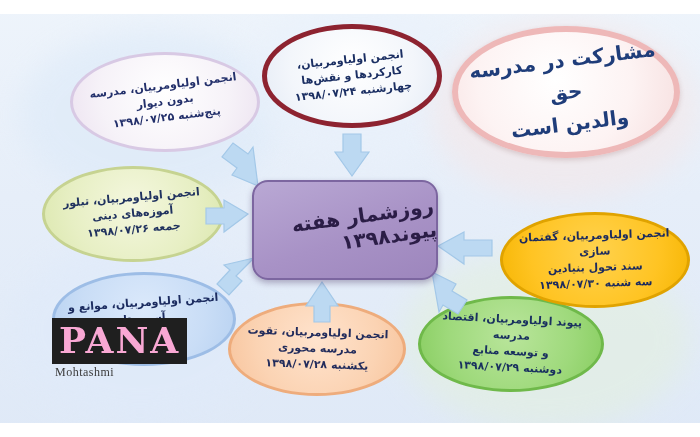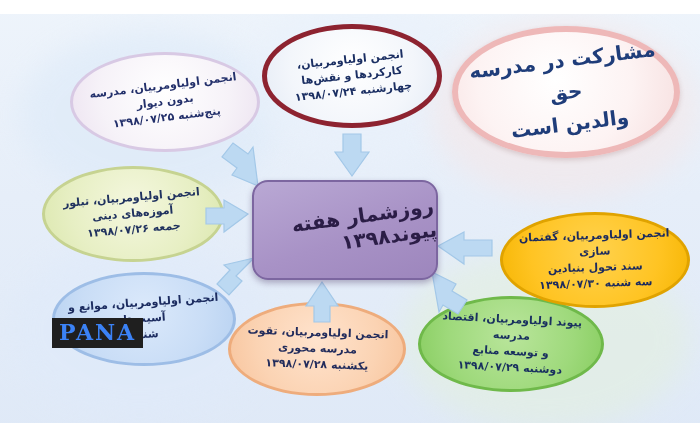--- a/index.html
+++ b/index.html
@@ -149,24 +149,24 @@
     position: absolute;
     left: 52px;
     top: 318px;
     z-index: 30;
     direction: ltr;
     text-align: left;
   }
   #watermark .pana {
     display: inline-block;
     background: #1f1f1f;
-    color: #3b82f6;
+    color: #f9a8d4;
     font-family: "DejaVu Serif", "Liberation Serif", serif;
     font-weight: bold;
-    font-size: 22px;
+    font-size: 36px;
     letter-spacing: 2px;
     padding: 1px 7px 3px 7px;
     text-align: right;
   }
   #watermark .sub {
     display: block;
     color: #3a3a3a;
     font-family: "Liberation Serif", "DejaVu Serif", serif;
     font-size: 12px;
     letter-spacing: .5px;
@@ -250,17 +250,18 @@
   </div>
 
   <div class="node" id="n-tue">
     <span class="txt">انجمن اولیاومربیان، گفتمان سازی
 سند تحول بنیادین
 سه شنبه ۱۳۹۸/۰۷/۳۰</span>
   </div>
 
   <div id="watermark">
     <span class="pana">PANA</span>
+    <span class="sub">Mohtashmi</span>
   </div>
 
   <div class="frame-top"></div>
   <div class="frame-bottom"></div>
 </div>
 
 </body></html>

